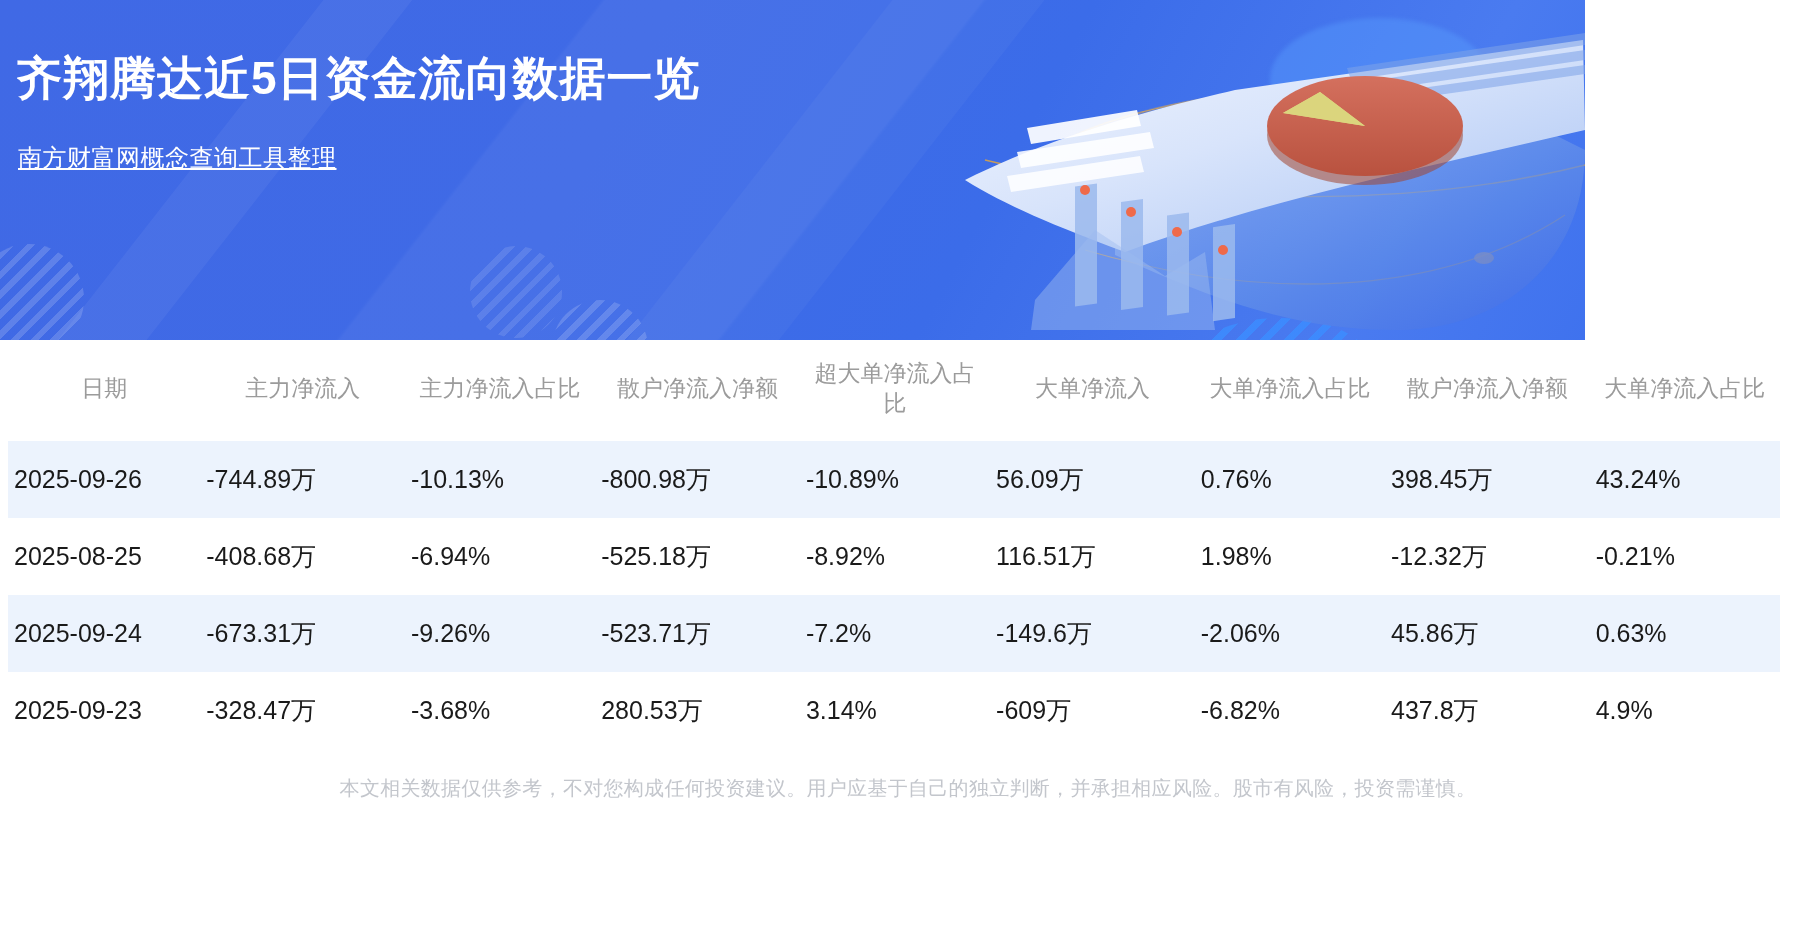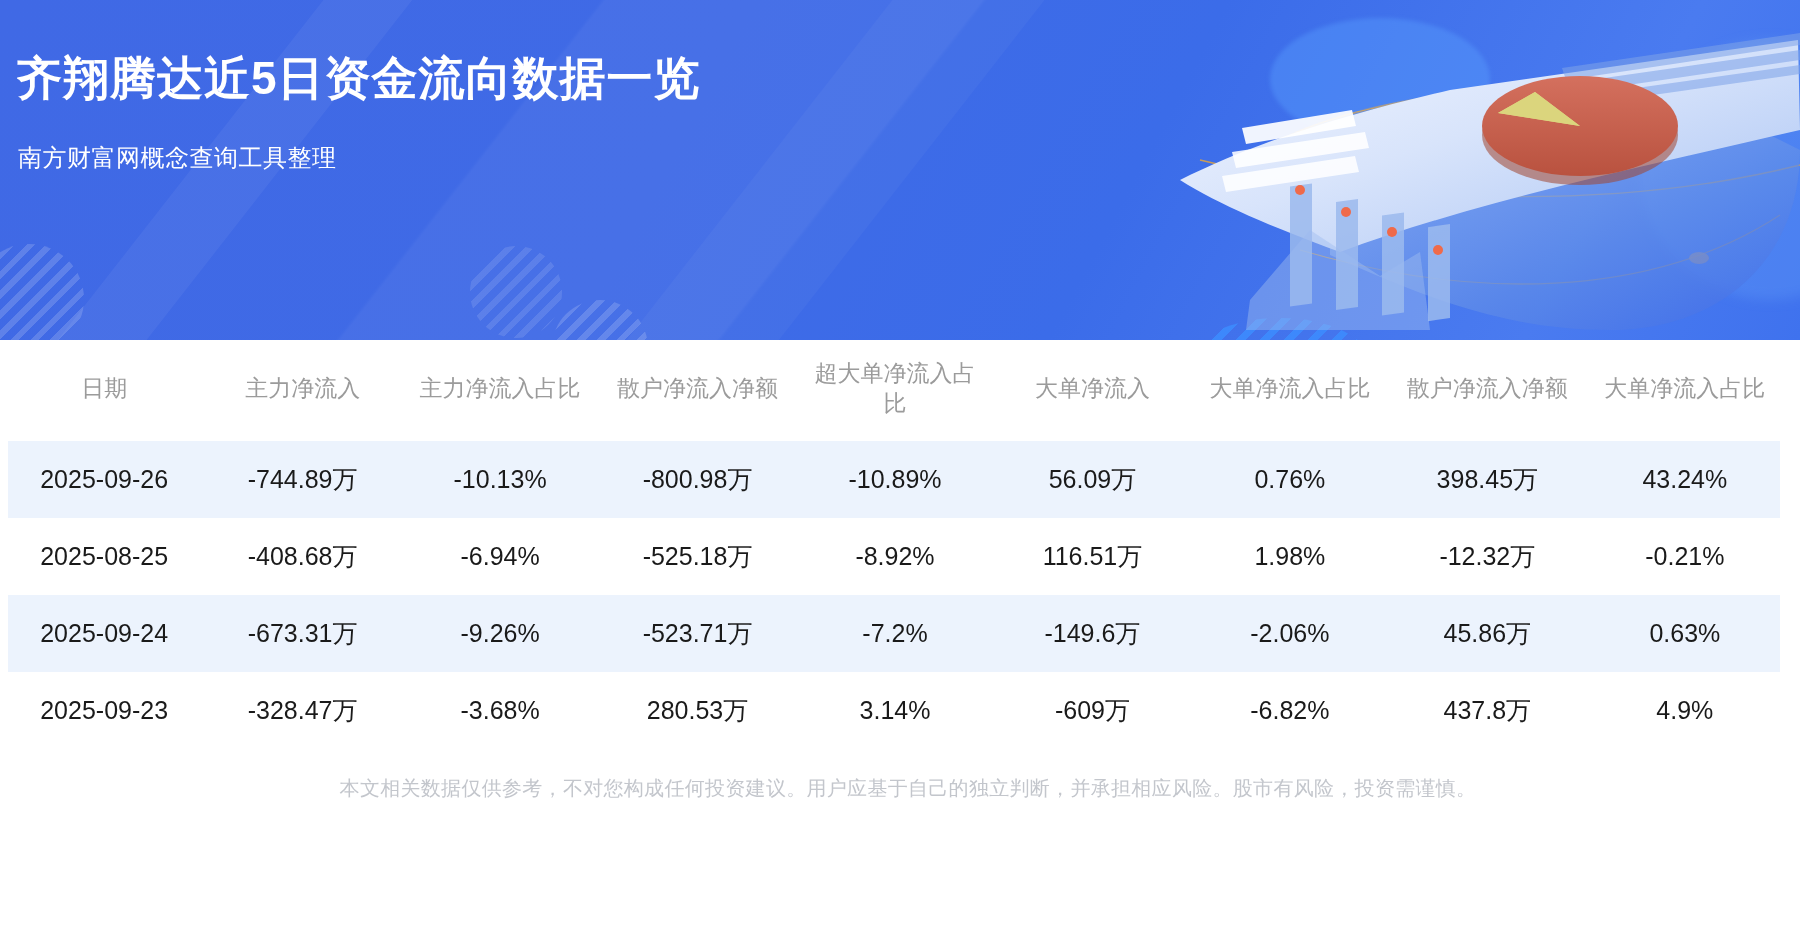--- a/index.html
+++ b/index.html
@@ -7,21 +7,21 @@
     width: 1800px;
     height: 928px;
     background: #ffffff;
     font-family: "Liberation Sans", "DejaVu Sans", sans-serif;
     overflow: hidden;
   }
 
   
   .banner {
     position: relative;
-    width: 1800px;
+    width: 1585px;
     height: 340px;
     background: linear-gradient(118deg, #4069e5 0%, #3f6ae6 38%, #3b6ce9 62%, #4a7bf0 86%, #3f72ee 100%);
     overflow: hidden;
     padding-left: 48px;
   }
   
   .sheen-a {
     position: absolute;
     left: 480px; top: -240px;
     width: 300px; height: 900px;
@@ -96,20 +96,21 @@
     white-space: nowrap;
   }
   .banner-sub {
     position: absolute;
     left: 18px;
     top: 142px;
     font-size: 24px;
     color: #ffffff;
     letter-spacing: .5px;
     white-space: nowrap;
+    text-decoration: underline;
   }
   .banner-art {
     position: absolute;
     right: 0;
     top: 0;
     width: 620px;
     height: 340px;
     pointer-events: none;
   }
 
@@ -132,21 +133,21 @@
     font-weight: normal;
     color: #9b9b9b;
     text-align: center;
     padding: 18px 6px 22px;
     line-height: 1.32;
     vertical-align: middle;
   }
   table.flow td {
     font-size: 25px;
     color: #1a1a1a;
-    text-align: center;
+    text-align: left;
     padding: 22px 6px;
     height: 68px;
     vertical-align: middle;
   }
   table.flow tbody tr:nth-child(odd) td { background: #ecf3fd; }
   table.flow tbody tr:nth-child(even) td { background: #ffffff; }
 
   .col-date  { width: 186px; }
   .col-num   { width: 198px; }
   .col-pct   { width: 184px; }

